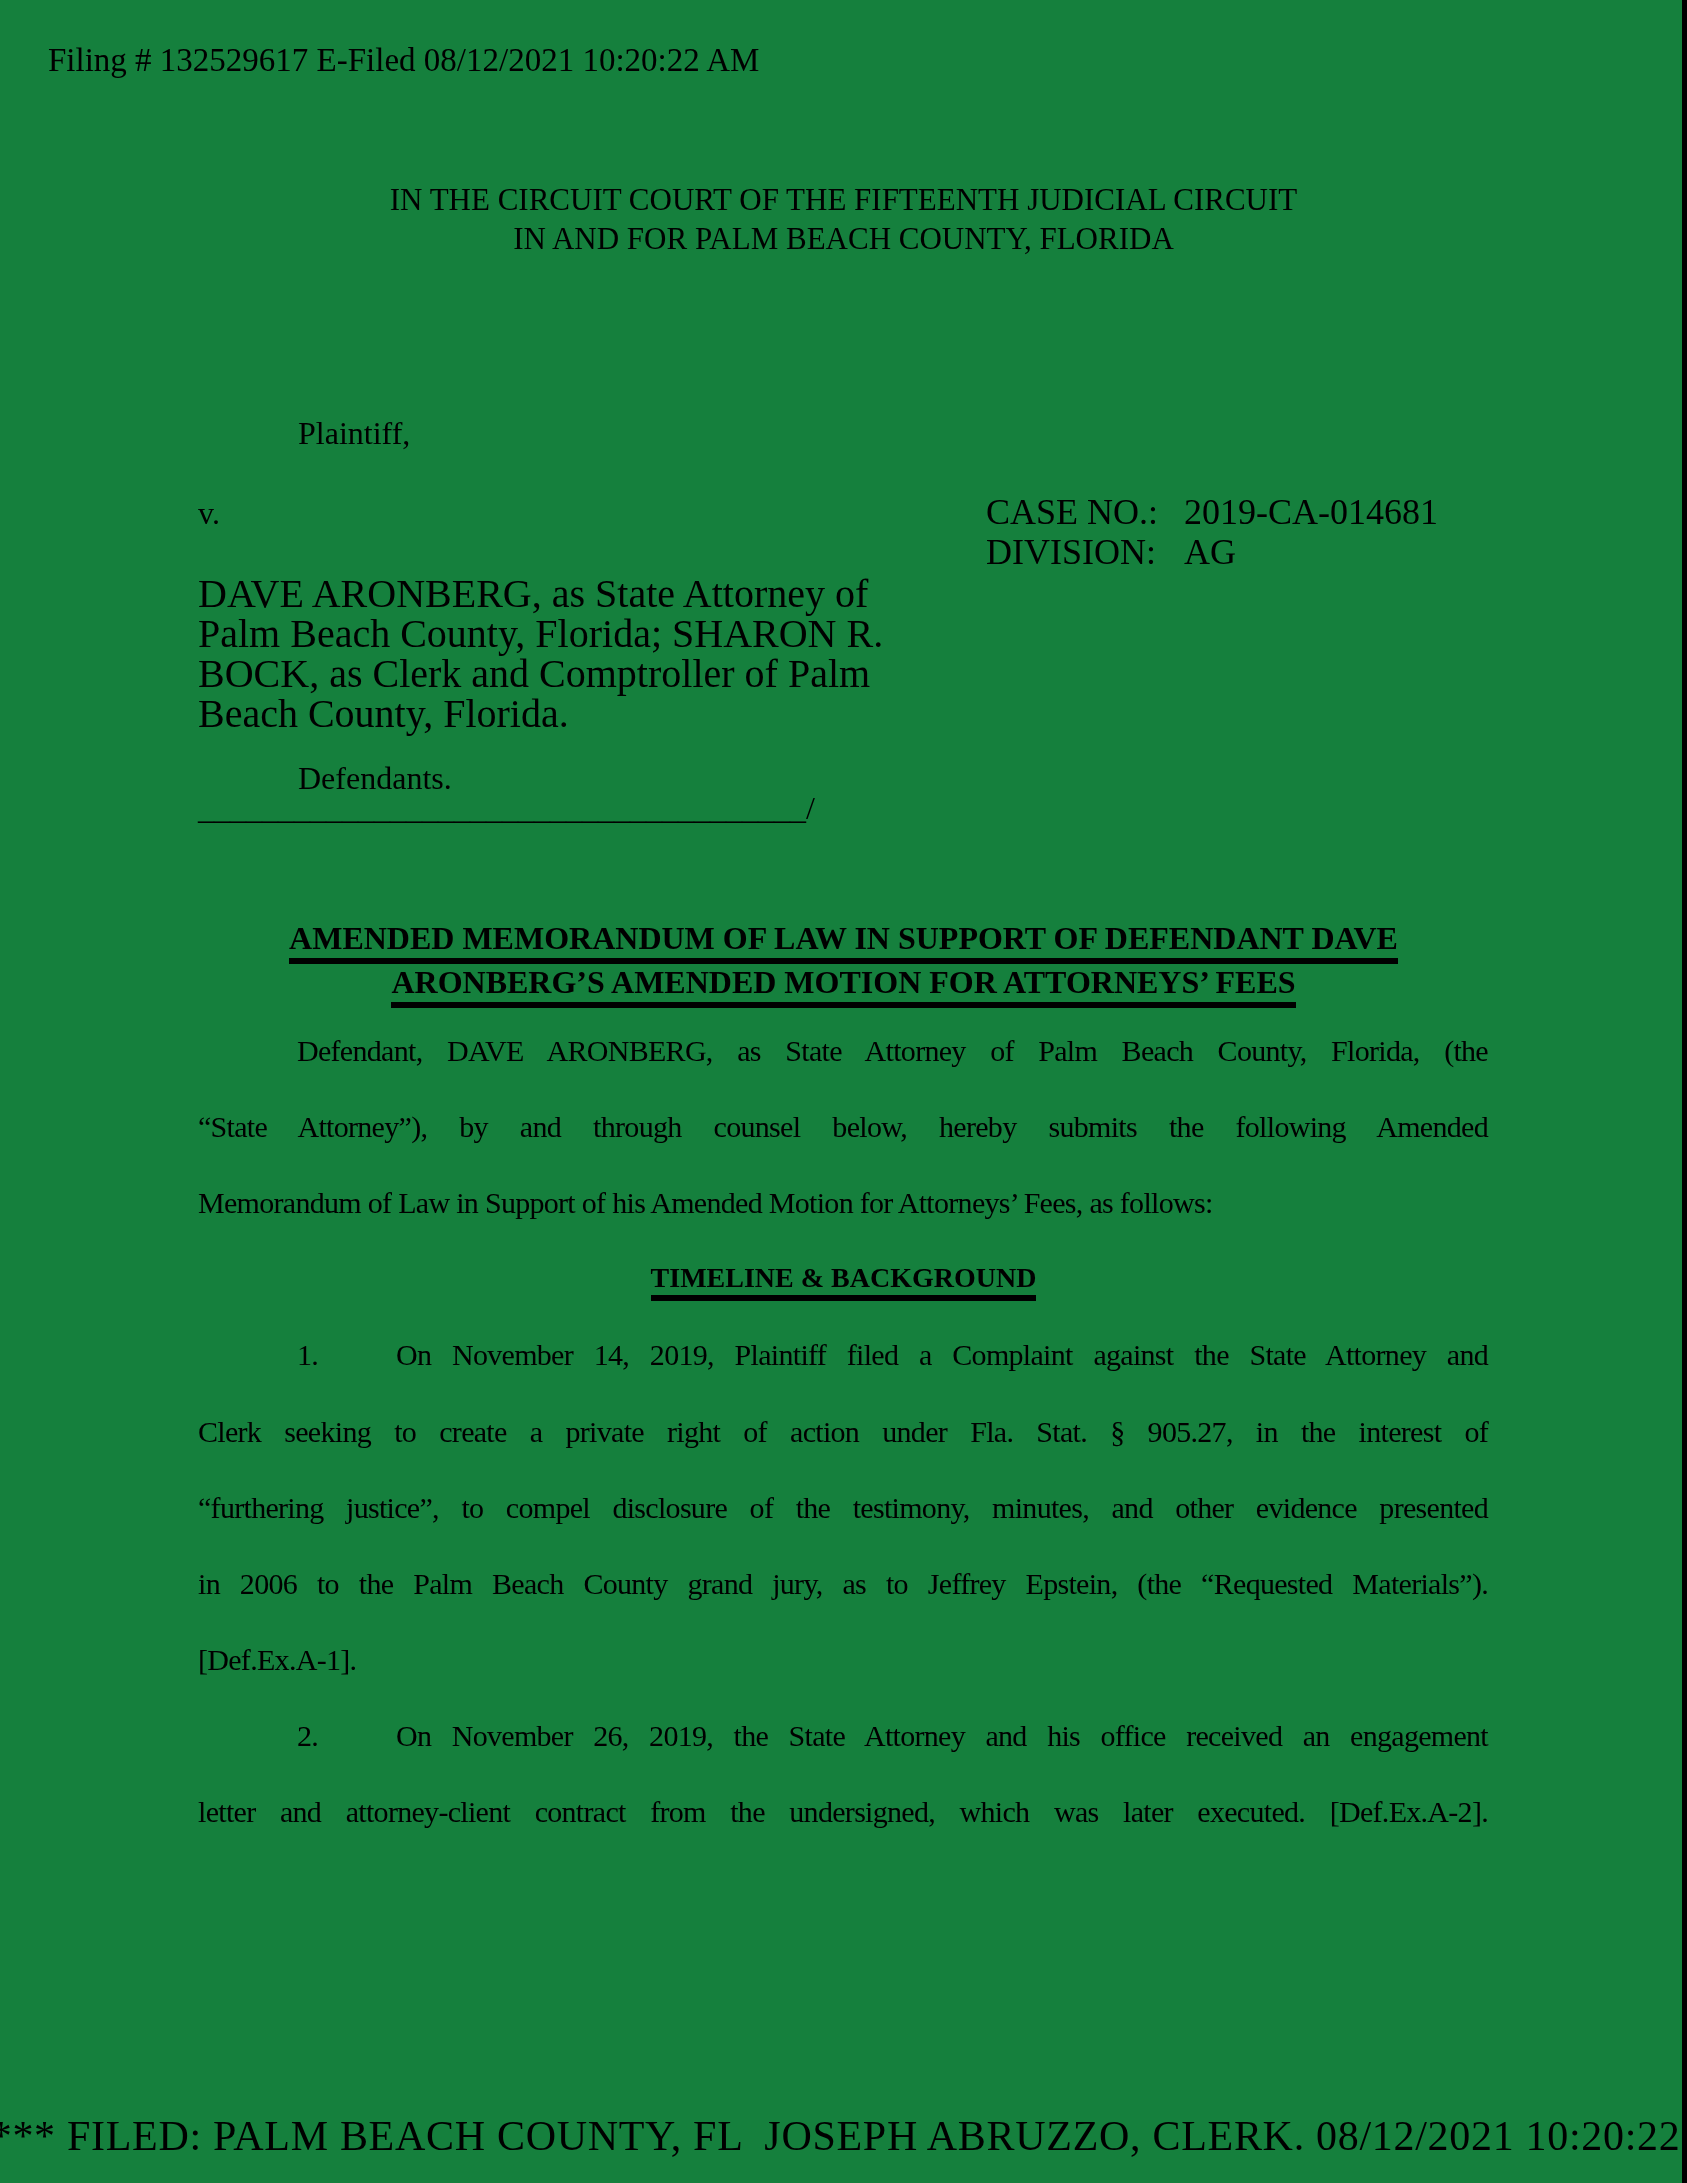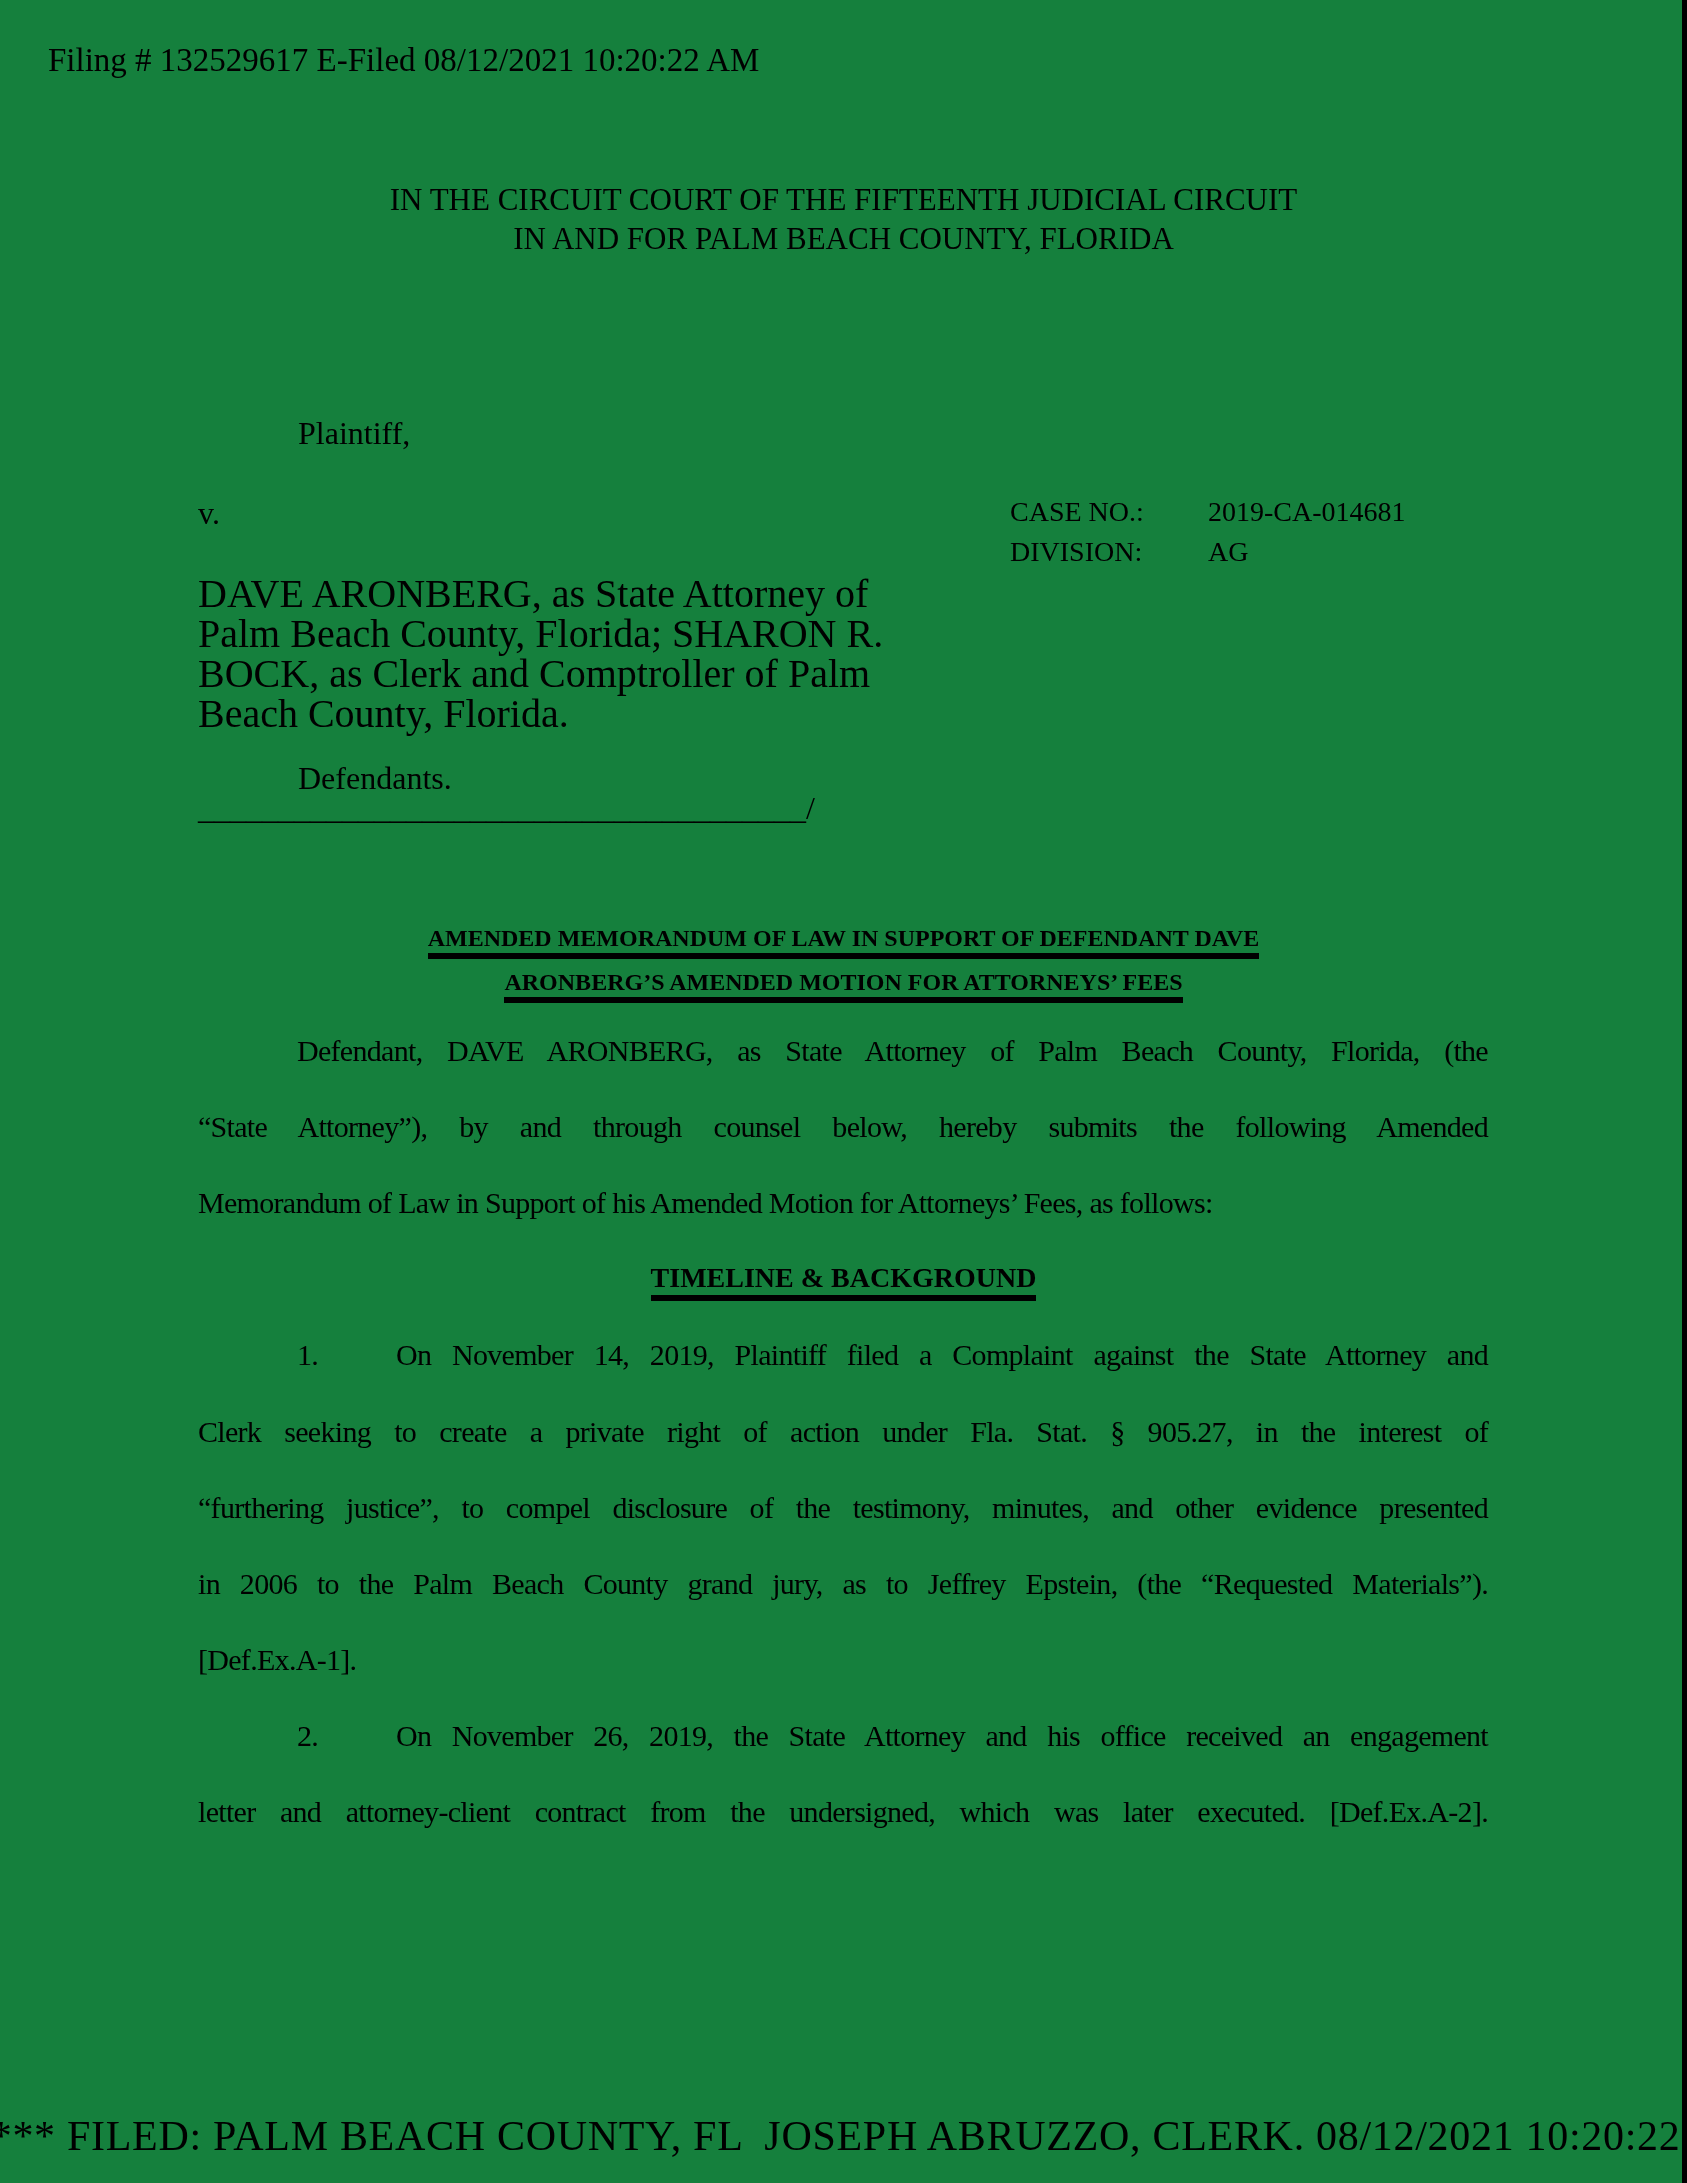--- a/index.html
+++ b/index.html
@@ -24,36 +24,36 @@
   .court-title {
     position:absolute; left:0; top:180px; width:100%;
     text-align:center; font-size:31px; line-height:39px;
   }
   .caption-plaintiff {
     position:absolute; left:198px; top:299px;
     font-size:32px; line-height:40px;
   }
   .role-plaintiff { position:absolute; left:298px; top:415px; font-size:32px; }
   .versus { position:absolute; left:198px; top:495px; font-size:32px; }
-  .case-block { position:absolute; left:1010px; top:492px; font-size:28px; line-height:40px; }
+  .case-block { position:absolute; left:986px; top:492px; font-size:36px; line-height:40px; }
   .case-row { display:flex; }
   .case-label { display:inline-block; width:198px; }
   .caption-defendant {
     position:absolute; left:198px; top:574px;
     font-size:40px; line-height:40px;
   }
   .role-defendants { position:absolute; left:298px; top:760px; font-size:32px; }
   .caption-separator {
     position:absolute; left:198px; top:790px;
     font-size:32px; white-space:pre;
   }
   .doc-title {
     position:absolute; left:0; top:916px; width:100%;
     text-align:center; font-weight:bold;
-    font-size:24px; line-height:44px;
+    font-size:32px; line-height:44px;
   }
   .doc-title .u, .section-heading .u {
     border-bottom:6px solid #000; padding-bottom:2px;
   }
   .bodyline {
     position:absolute; left:198px; width:1290px;
     font-size:30px; line-height:37px; letter-spacing:-0.7px;
   }
   .jline { text-align:justify; }
   .jline::after { content:""; display:inline-block; width:100%; height:0; }

